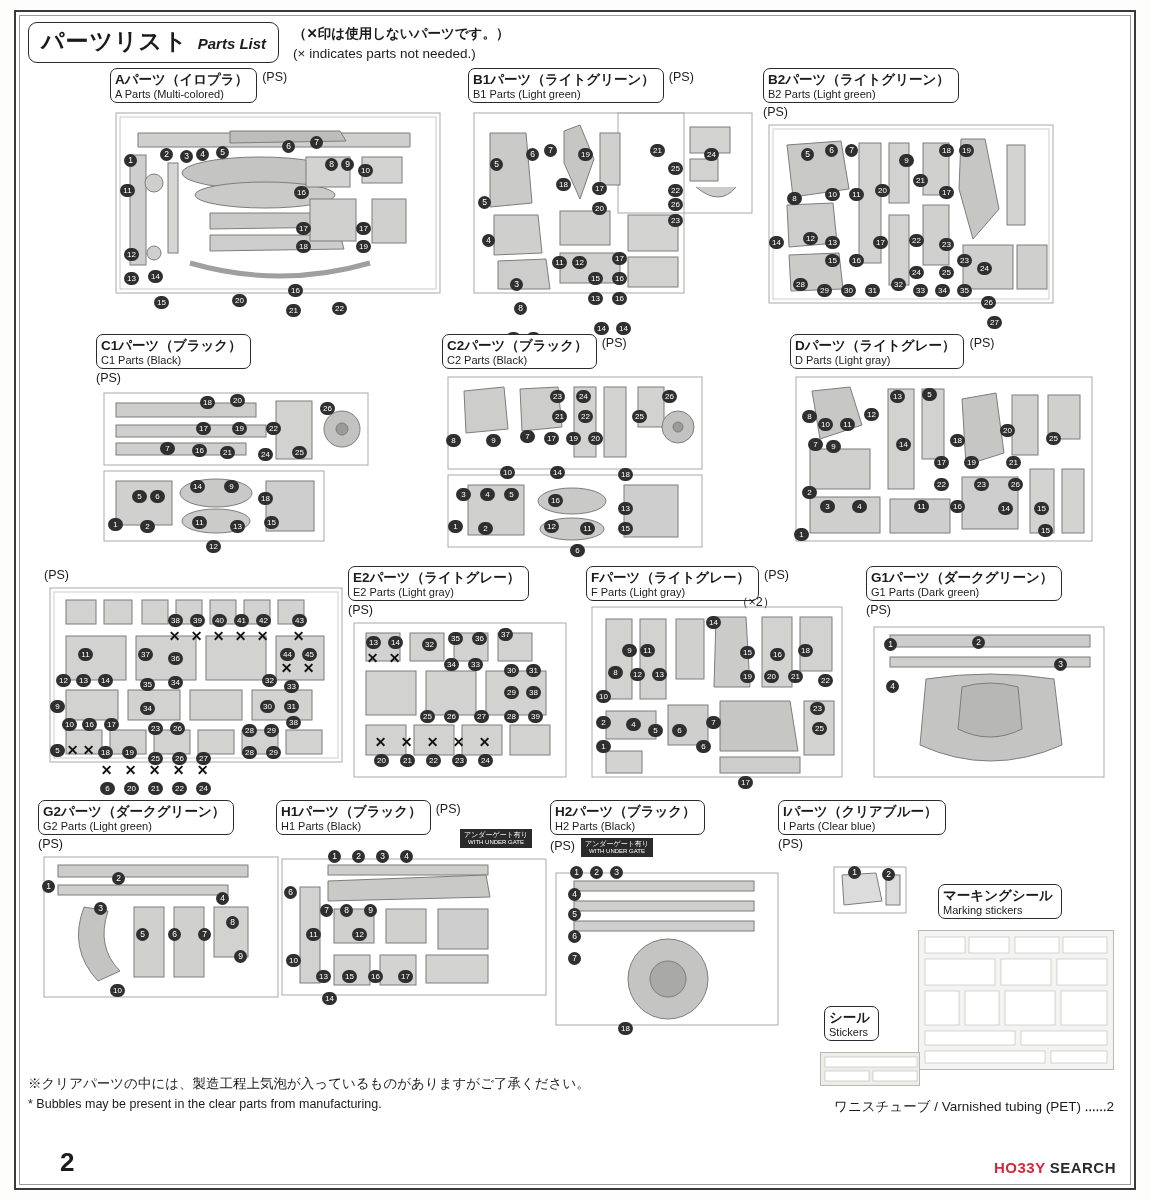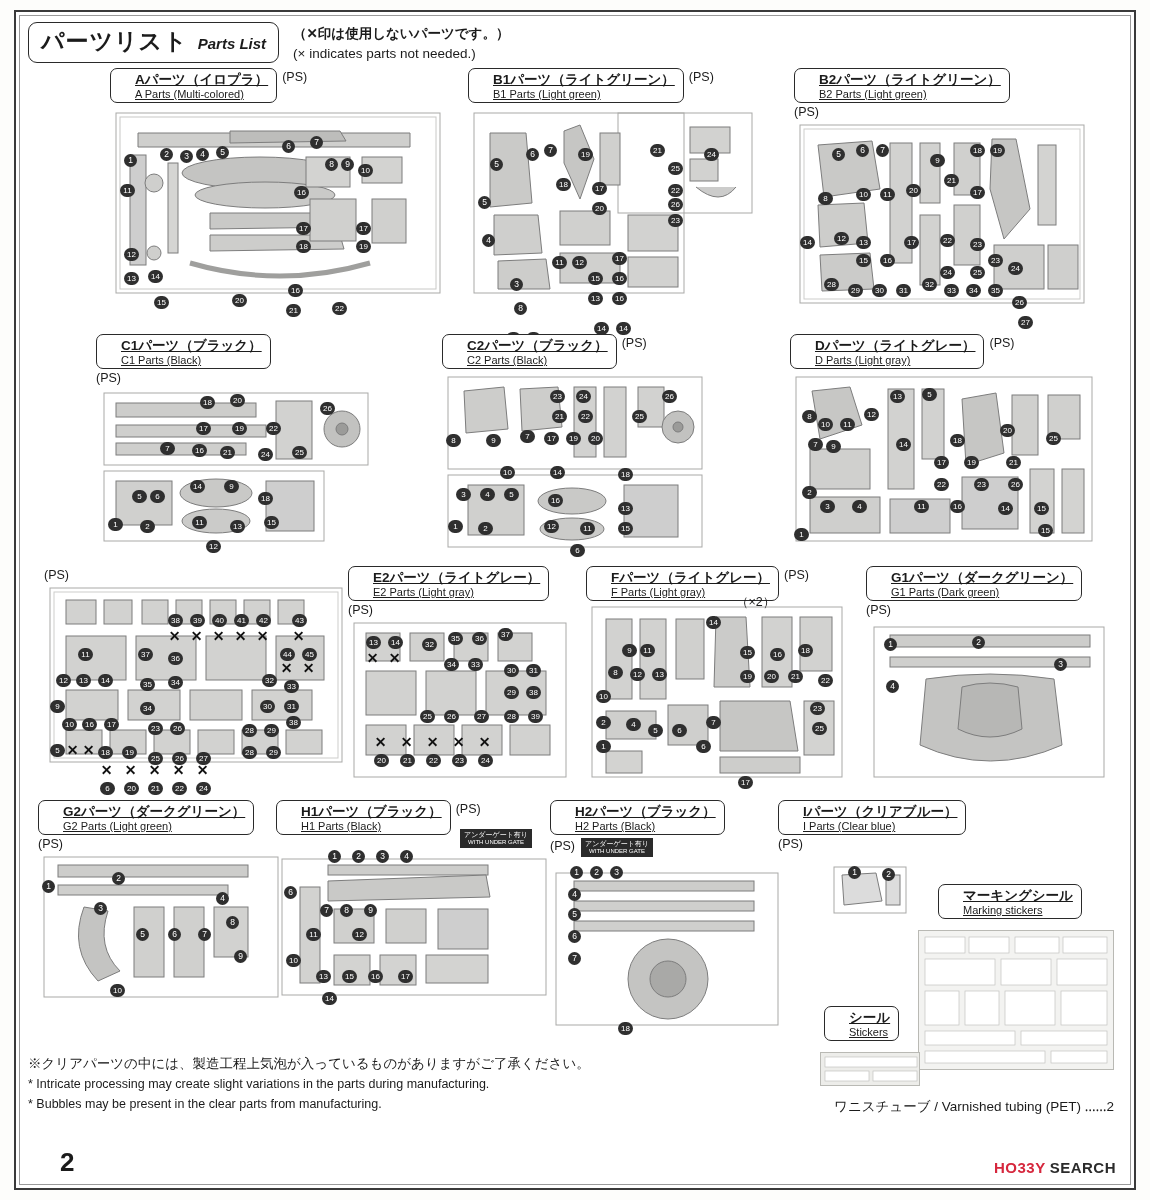--- a/index.html
+++ b/index.html
@@ -48,24 +48,23 @@
   .hdr-en { font-size:15px; font-weight:bold; font-style:italic; }
   .hdr-note { font-size:13.5px; line-height:1.5; padding-top:2px; }
   .hdr-note .l1 { font-weight:bold; }
 
   
   .block { position:absolute; }
   .cap {
     border:1.2px solid #2a2a2a;
     border-radius:7px;
     display:inline-block;
-    padding:1px 8px 2px 24px;
+    padding:1px 8px 2px 4px;
     background:#fff;
     white-space:nowrap;
-    text-decoration:underline;
   }
   .cap .jp { font-size:13.5px; font-weight:bold; }
   .cap .en { font-size:11px; display:block; margin-top:-1px; }
   .cap-row { display:flex; align-items:flex-start; gap:5px; }
   .ps { font-size:12.5px; padding-top:2px; white-space:nowrap; }
   .ps2 { font-size:12.5px; margin-top:2px; }
   .tag-under {
     border:1px solid #2a2a2a;
     background:#2a2a2a;
     color:#fff;
@@ -264,21 +263,21 @@
       <span class="num w2" style="left:148px; top:216px;">14</span>
       <span class="num w2" style="left:182px; top:38px;">21</span>
       <span class="num w2" style="left:200px; top:78px;">22</span>
       <span class="num w2" style="left:200px; top:108px;">23</span>
       <span class="num w2" style="left:236px; top:42px;">24</span>
       <span class="num w2" style="left:200px; top:56px;">25</span>
       <span class="num w2" style="left:200px; top:92px;">26</span>
     </div>
   </div>
 
-  <div class="block" style="left:794px; top:68px; width:300px;">
+  <div class="block" style="left:763px; top:68px; width:300px;">
     <div class="cap-row">
       <div class="cap">
         <span class="jp">B2パーツ（ライトグリーン）</span>
         <span class="en">B2 Parts (Light green)</span>
       </div>
     </div>
     <div class="ps2">(PS)</div>
     <svg class="runner-svg" width="300" height="190" viewBox="0 0 300 190">
       <g stroke="#7d7d7d" stroke-width="1">
         <rect x="6" y="6" width="284" height="178" fill="none" stroke="#a9a9a7"></rect>
@@ -904,21 +903,20 @@
       <g fill="#ffffff" stroke="#c3c3c0" stroke-width="0.7">
         <rect x="4" y="4" width="92" height="10"></rect>
         <rect x="4" y="18" width="44" height="10"></rect>
         <rect x="52" y="18" width="44" height="10"></rect>
       </g>
     </svg>
   </div>
 
   <div class="footer">
     <div class="jp">※クリアパーツの中には、製造工程上気泡が入っているものがありますがご了承ください。</div>
-    <div class="en">* Intricate processing may create slight variations in the parts during manufacturing.</div>
     <div class="en">* Bubbles may be present in the clear parts from manufacturing.</div>
   </div>
 
   <div class="varnish">ワニスチューブ / Varnished tubing (PET) ‥‥‥2</div>
 
   <div class="pagenum">2</div>
 
   <div class="brand">
     <span class="hb">HO33Y</span>
     <span class="hs">SEARCH</span>

